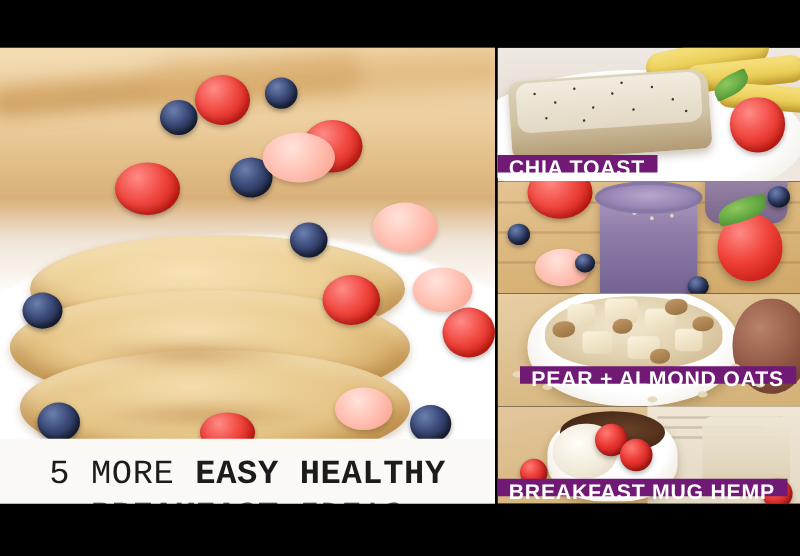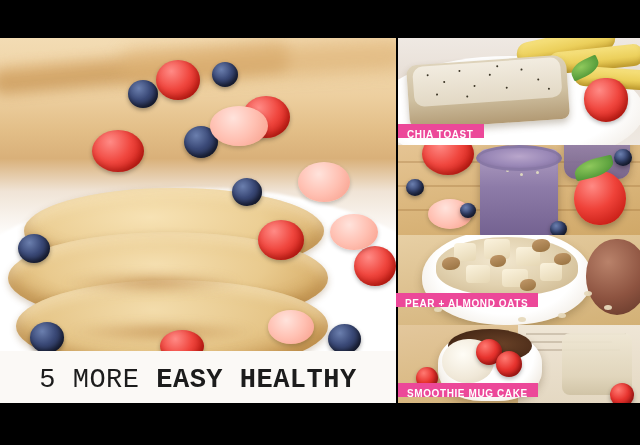--- a/index.html
+++ b/index.html
@@ -313,36 +313,36 @@
     position: absolute; right: 8px; top: 8px;
     width: 70px; height: 62px;
     background: linear-gradient(180deg, #efe7d4 0%, #e0d5bb 70%, #cfc2a4 100%);
     border-radius: 8px;
     opacity: .92;
   }
 
   
   .label-chip {
     position: absolute;
-    background: #ec4899;
+    background: #701a75;
     color: #ffffff;
     font-family: "Liberation Sans", sans-serif;
     font-weight: 700;
-    font-size: 10px;
+    font-size: 17px;
     letter-spacing: .6px;
     line-height: 21px;
     height: 14px;
     padding: 0 10px 0 9px;
     white-space: nowrap;
     z-index: 35;
     box-sizing: content-box;
   }
   .lb1 { left: 398px; top: 124px; }
   .lb2 { left: 398px; top: 211px; }
-  .lb3 { left: 396px; top: 293px; }
+  .lb3 { left: 416px; top: 293px; }
   .lb4 { left: 398px; top: 383px; }
 </style>
 </head>
 <body>
 
 <div class="thumb">
 
   <div class="hero">
     <div class="hero-bg"></div>
     <div class="hero-wood"></div>
@@ -482,18 +482,18 @@
         <div class="raspberry" style="left:78px;top:14px;width:26px;height:26px;"></div>
         <div class="raspberry" style="left:98px;top:26px;width:26px;height:26px;"></div>
         <div class="raspberry" style="left:18px;top:42px;width:22px;height:22px;"></div>
         <div class="raspberry" style="left:212px;top:58px;width:24px;height:24px;"></div>
       </div>
     </div>
   </div>
 
   <div class="label-chip lb1">CHIA TOAST</div>
   <div class="label-chip lb3">PEAR + ALMOND OATS</div>
-  <div class="label-chip lb4">SMOOTHIE MUG CAKE</div>
+  <div class="label-chip lb4">BREAKFAST MUG HEMP</div>
 
   <div class="bar-top"></div>
   <div class="bar-bottom"></div>
 
 </div>
 
 </body></html>

